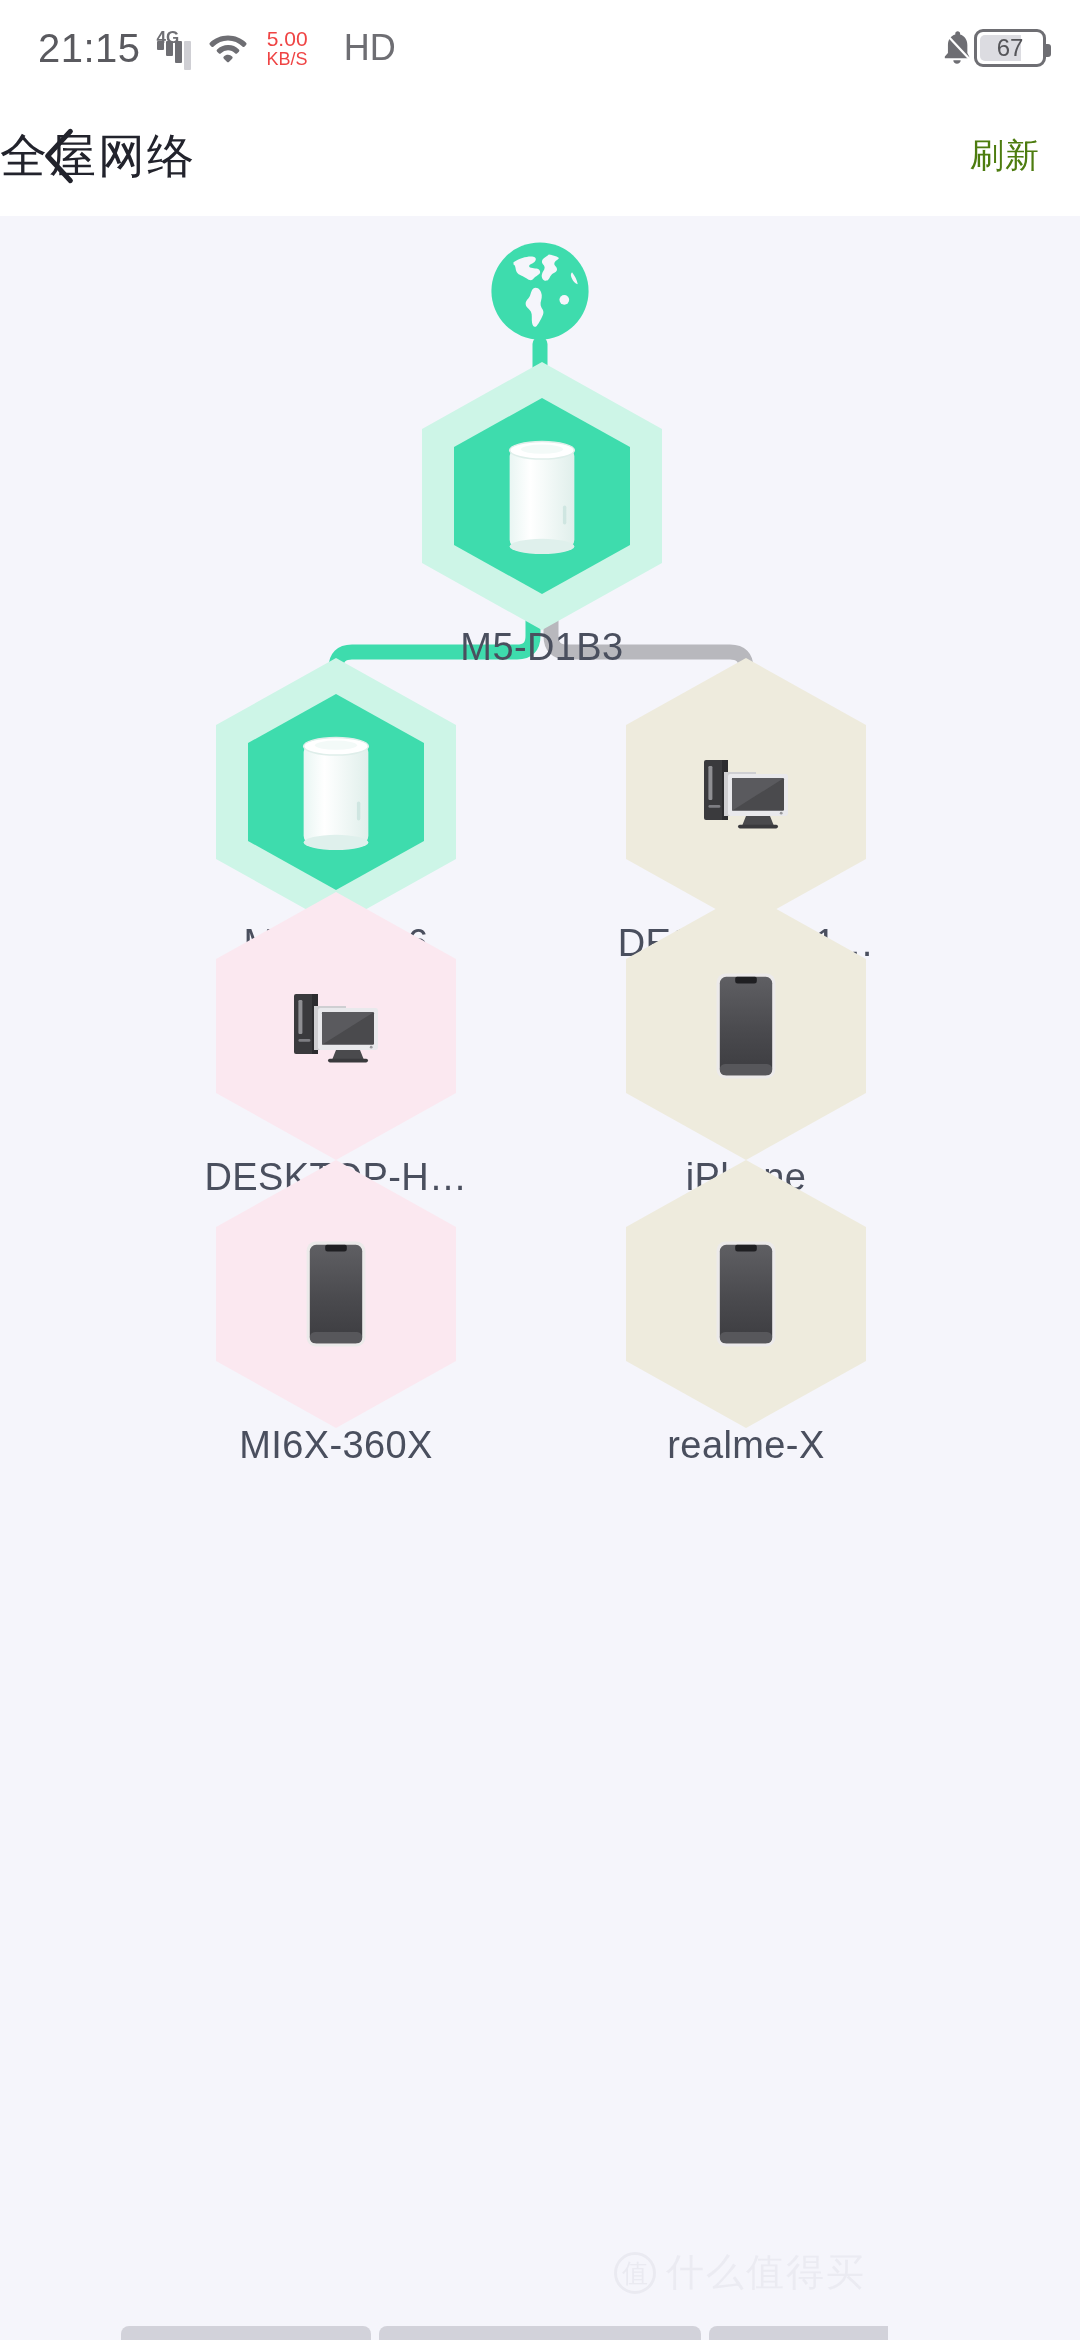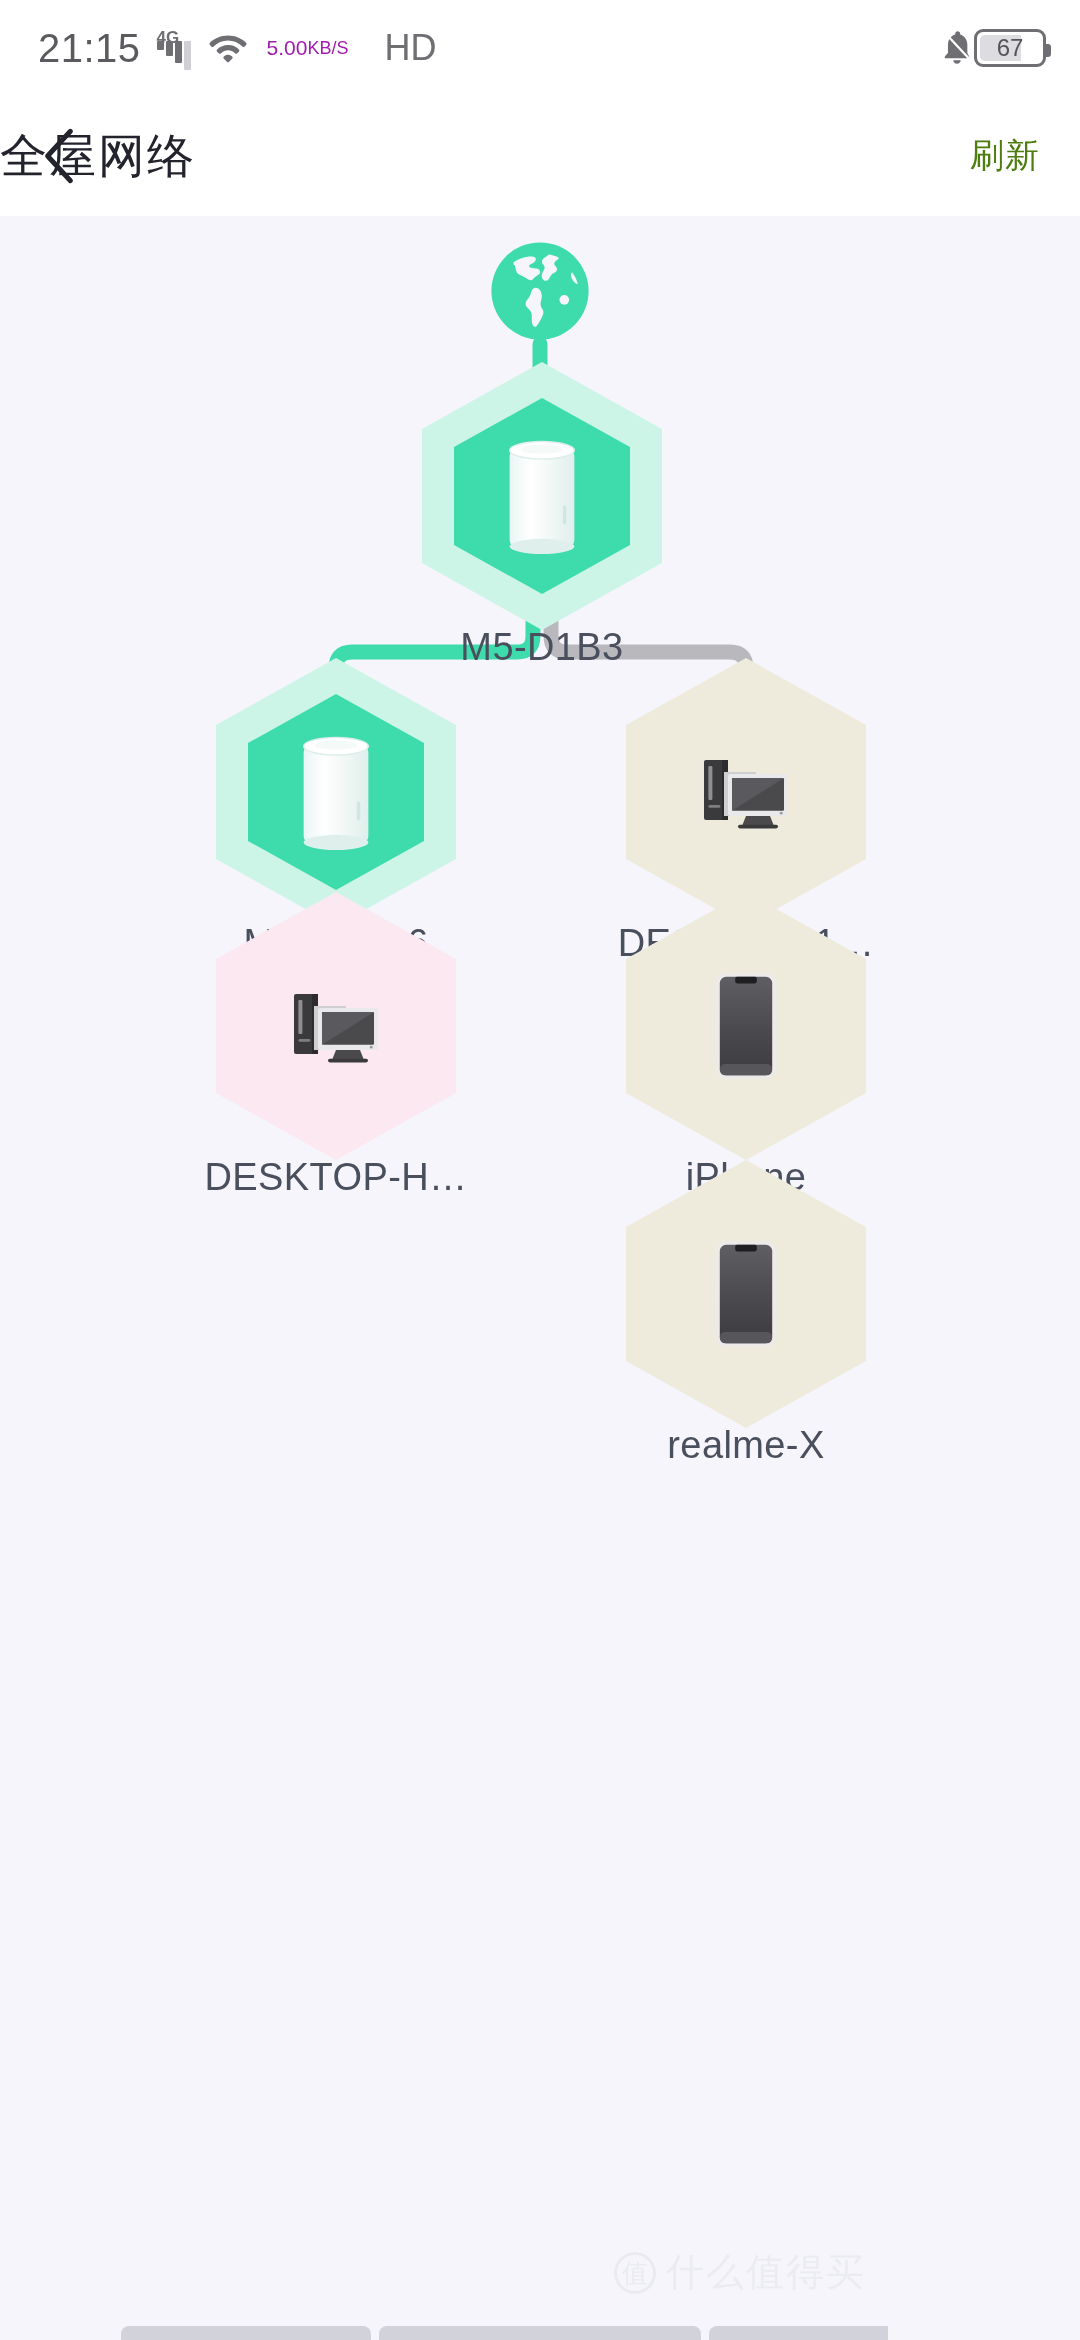--- a/index.html
+++ b/index.html
@@ -56,24 +56,24 @@
   .bar { width: 7px; background: #6e6e73; border-radius: 1px; }
   .bar.b1 { height: 9px; }
   .bar.b2 { height: 15px; }
   .bar.b3 { height: 22px; }
   .bar.b4 { height: 29px; background: #cfcfd4; }
 
   .wifi-icon { width: 42px; height: 32px; display: block; }
 
   .speed {
     display: flex;
-    flex-direction: row;
+    flex-direction: column;
     align-items: center;
     line-height: 1.02;
-    color: #a21caf;
+    color: #ef4444;
     margin-left: 2px;
   }
   .speed .num { font-size: 21px; }
   .speed .unit { font-size: 18px; }
 
   .hd-label {
     font-size: 36px;
     color: #6e6e73;
     line-height: 1;
     margin-left: 20px;
@@ -443,33 +443,47 @@
           <rect x="0.8" y="0.8" width="29.4" height="52.4" rx="4.4" fill="#eceaea"></rect>
           <rect x="2.4" y="2.4" width="26.2" height="49.2" rx="3.2" fill="url(#phoneGrad1)"></rect>
           <path d="M11 2.4 h9 a0.9 0.9 0 0 1 0.9 0.9 v1.3 a1.2 1.2 0 0 1 -1.2 1.2 h-8.4 a1.2 1.2 0 0 1 -1.2 -1.2 v-1.3 a0.9 0.9 0 0 1 0.9 -0.9 z" fill="#1f1f22"></path>
           <rect x="2.4" y="46" width="26.2" height="5.6" rx="2.6" fill="#57575b"></rect>
         </svg>
       </span>
     </div>
     <div class="node-label">iPhone</div>
   </div>
 
-
-  <div class="node" style="left:596px; top:958px;">
-    <div class="hex-wrap">
-      <span class="hex hex-halo" style="background:#eeebdd;"></span>
+  <div class="node" style="left:186px; top:958px;">
+    <div class="hex-wrap">
+      <span class="hex hex-halo" style="background:#fbe8f0;"></span>
       <span class="node-icon">
         <svg width="62" height="108" viewBox="0 0 31 54">
           <rect x="0.8" y="0.8" width="29.4" height="52.4" rx="4.4" fill="#eceaea"></rect>
           <rect x="2.4" y="2.4" width="26.2" height="49.2" rx="3.2" fill="url(#phoneGrad1)"></rect>
           <path d="M11 2.4 h9 a0.9 0.9 0 0 1 0.9 0.9 v1.3 a1.2 1.2 0 0 1 -1.2 1.2 h-8.4 a1.2 1.2 0 0 1 -1.2 -1.2 v-1.3 a0.9 0.9 0 0 1 0.9 -0.9 z" fill="#1f1f22"></path>
           <rect x="2.4" y="46" width="26.2" height="5.6" rx="2.6" fill="#57575b"></rect>
         </svg>
       </span>
     </div>
+    <div class="node-label">MI6X-360X</div>
+  </div>
+
+  <div class="node" style="left:596px; top:958px;">
+    <div class="hex-wrap">
+      <span class="hex hex-halo" style="background:#eeebdd;"></span>
+      <span class="node-icon">
+        <svg width="62" height="108" viewBox="0 0 31 54">
+          <rect x="0.8" y="0.8" width="29.4" height="52.4" rx="4.4" fill="#eceaea"></rect>
+          <rect x="2.4" y="2.4" width="26.2" height="49.2" rx="3.2" fill="url(#phoneGrad1)"></rect>
+          <path d="M11 2.4 h9 a0.9 0.9 0 0 1 0.9 0.9 v1.3 a1.2 1.2 0 0 1 -1.2 1.2 h-8.4 a1.2 1.2 0 0 1 -1.2 -1.2 v-1.3 a0.9 0.9 0 0 1 0.9 -0.9 z" fill="#1f1f22"></path>
+          <rect x="2.4" y="46" width="26.2" height="5.6" rx="2.6" fill="#57575b"></rect>
+        </svg>
+      </span>
+    </div>
     <div class="node-label">realme-X</div>
   </div>
 
   <div class="watermark">
     <span class="wm-logo">值</span>
     <span class="wm-text">什么值得买</span>
   </div>
 
   <div class="nav-bar">
     <span class="nav-pill p1"></span>

